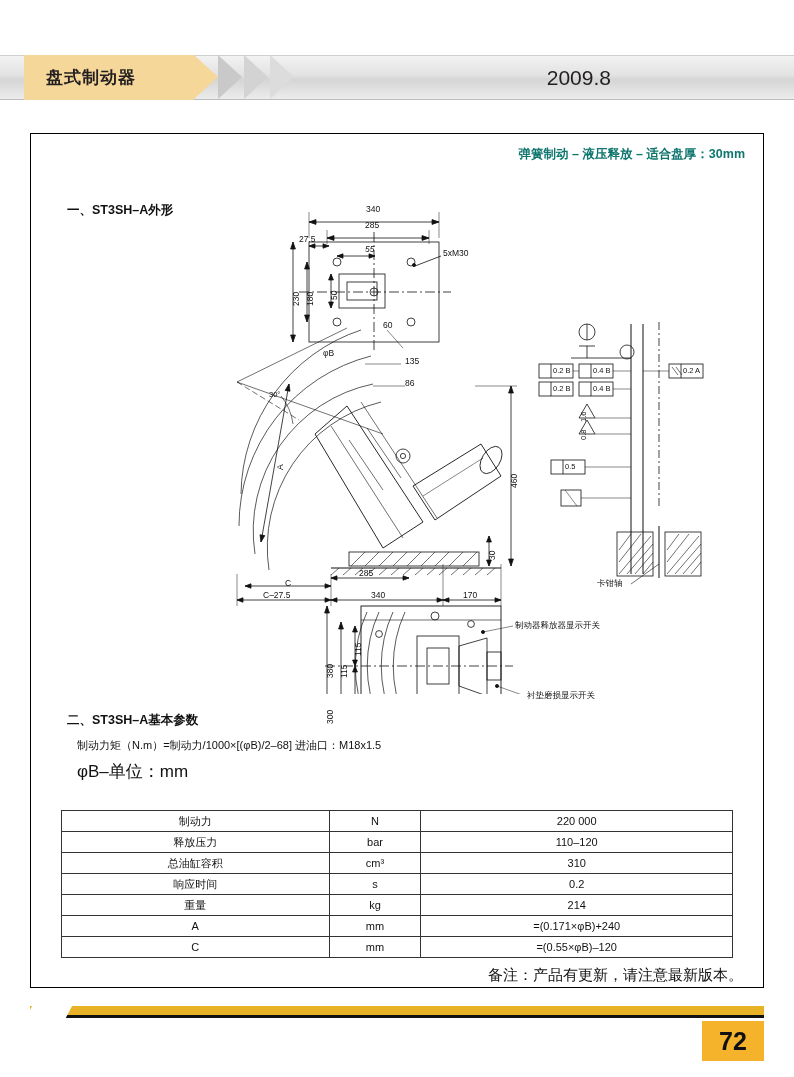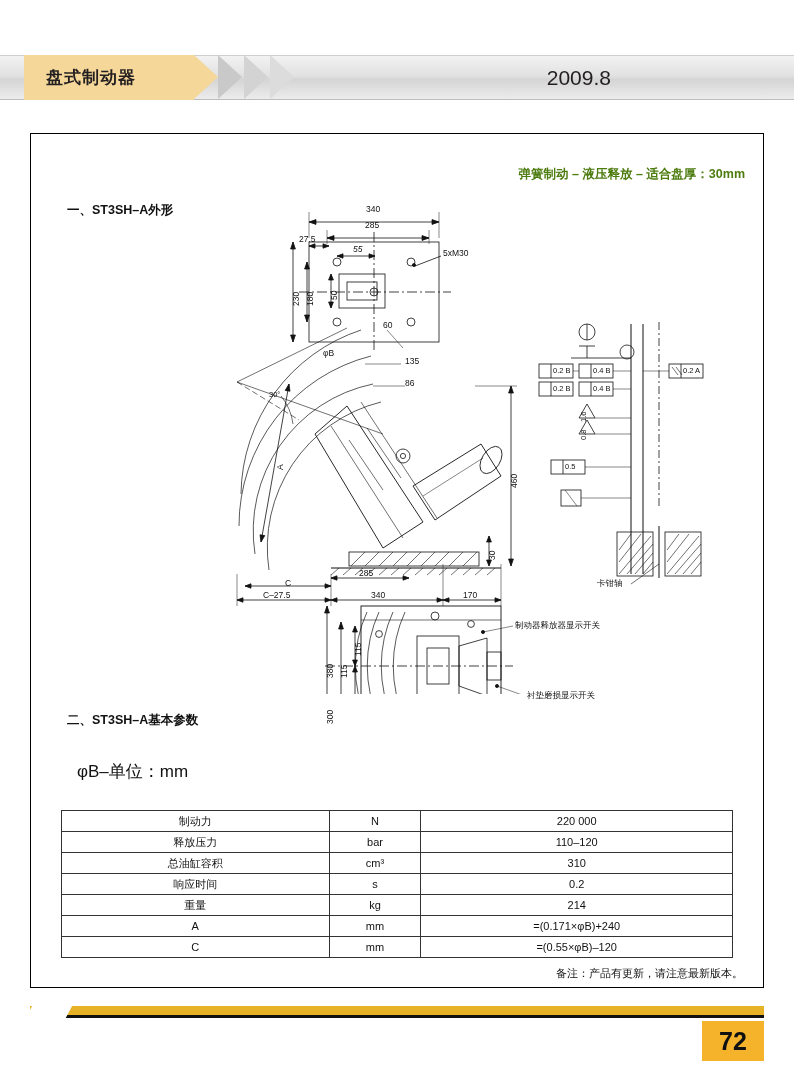--- a/index.html
+++ b/index.html
@@ -53,22 +53,22 @@
     font-size:21px; color:#231f20;
   }
 
   
   .page-frame {
     position:absolute; left:30px; top:133px; width:734px; height:855px;
     border:1px solid #000; background:#fff;
   }
 
   .subtitle {
-    position:absolute; right:18px; top:32px;
-    font-size:12.5px; font-weight:bold; color:#4d7c0f;
+    position:absolute; right:18px; top:12px;
+    font-size:12.5px; font-weight:bold; color:#0f766e;
   }
 
   .sec-heading {
     position:absolute; font-size:12.5px; font-weight:bold; color:#111;
   }
   #sec1 { left:36px; top:68px; }
   #sec2 { left:36px; top:578px; }
 
   .formula-line {
     position:absolute; left:46px; top:604px; font-size:11px;
@@ -101,21 +101,21 @@
     border:1px solid #333;
     height:21px;
     text-align:center;
     padding:0 4px;
   }
   .spec-table td.c-name { width:268px; }
   .spec-table td.c-unit { width:92px; }
   .spec-table td.c-val  { width:312px; }
 
   .note {
-    position:absolute; right:20px; top:832px; font-size:11px; color:#111;
+    position:absolute; right:20px; top:832px; font-size:15px; color:#111;
   }
 
   
   .footer-bar {
     position:absolute; left:30px; top:1006px; width:734px; height:9px;
     background:#e8b226;
   }
   .footer-bar::after{
     content:""; position:absolute; left:0; top:9px; width:734px; height:3px;
     background:#111;
@@ -401,21 +401,21 @@
         <path d="M324 532 l-2.4 -6 h4.8 z" fill="#111"></path>
         <line x1="324" y1="532" x2="324" y2="572"></line>
         <path d="M324 532 l-2.4 6 h4.8 z" fill="#111"></path>
         <path d="M324 572 l-2.4 -6 h4.8 z" fill="#111"></path>
       </g>
     </svg>
 
     <span class="lbl" style="left:335px; top:70px;">340</span>
     <span class="lbl" style="left:334px; top:86px;">285</span>
     <span class="lbl" style="left:268px; top:100px;">27.5</span>
-    <span class="lbl" style="left:322px; top:110px;font-style:italic;">55</span>
+    <span class="lbl" style="left:334px; top:110px;font-style:italic;">55</span>
     <span class="lbl vert" style="left:260px; top:172px;">230</span>
     <span class="lbl vert" style="left:274px; top:172px;">180</span>
     <span class="lbl vert" style="left:298px; top:166px;">50</span>
     <span class="lbl" style="left:412px; top:114px;">5xM30</span>
     <span class="lbl" style="left:352px; top:186px;">60</span>
     <span class="lbl" style="left:292px; top:214px;">φB</span>
     <span class="lbl" style="left:374px; top:222px;">135</span>
     <span class="lbl" style="left:374px; top:244px;">86</span>
     <span class="lbl sm" style="left:238px; top:256px;">30°</span>
     <span class="lbl vert" style="left:244px; top:336px;">A</span>
@@ -440,20 +440,21 @@
     <span class="lbl sm" style="left:562px; top:232px;">0.4 B</span>
     <span class="lbl sm" style="left:522px; top:250px;">0.2 B</span>
     <span class="lbl sm" style="left:562px; top:250px;">0.4 B</span>
     <span class="lbl sm vert" style="left:548px; top:288px;">1.6</span>
     <span class="lbl sm vert" style="left:548px; top:306px;">0.8</span>
     <span class="lbl sm" style="left:534px; top:328px;">0.5</span>
     <span class="lbl sm" style="left:652px; top:232px;">0.2 A</span>
   </div>
 
   <div class="sec-heading" id="sec2">二、ST3SH–A基本参数</div>
+  <div class="formula-line">制动力矩（N.m）=制动力/1000×[(φB)/2–68]    进油口：M18x1.5</div>
   <div class="unit-line">φB–单位：mm</div>
 
   <table class="spec-table">
     <tbody>
       <tr>
         <td class="c-name">制动力</td>
         <td class="c-unit">N</td>
         <td class="c-val">220 000</td>
       </tr>
       <tr>

